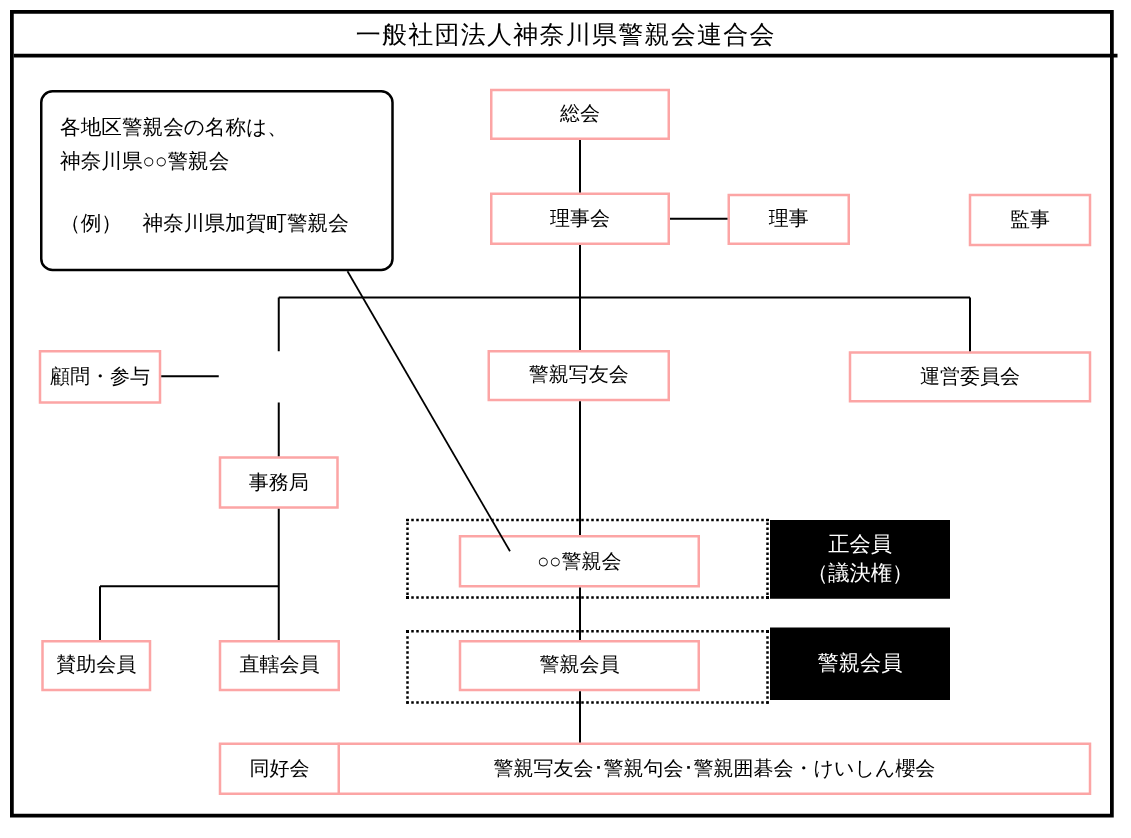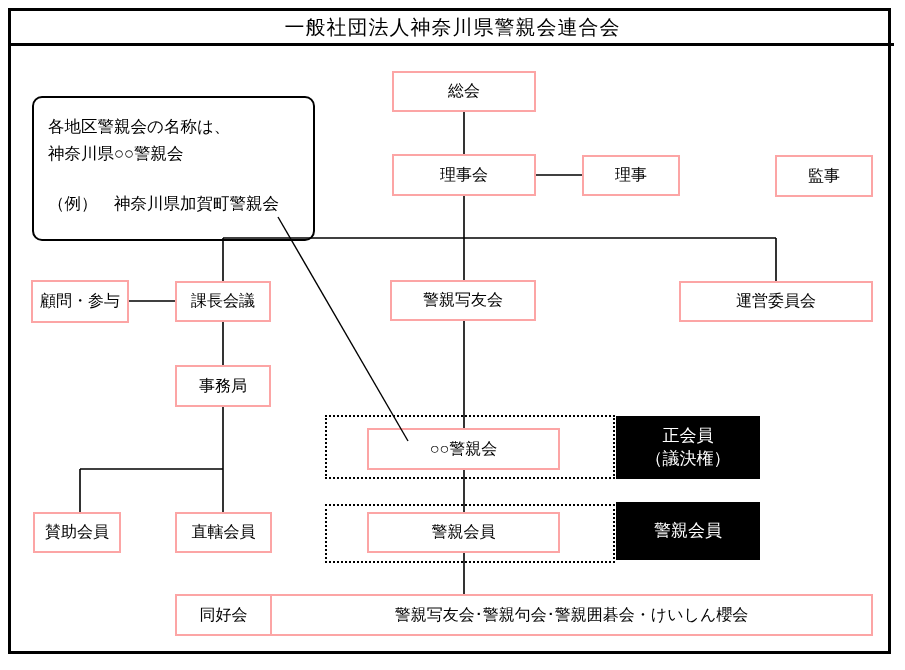--- a/index.html
+++ b/index.html
@@ -19,21 +19,21 @@
   }
   .titlebar span{font-size:20px;letter-spacing:1px;}
   .node{
     position:absolute;border:2px solid #fca5a5;background:#fff;box-sizing:border-box;
     display:flex;align-items:center;justify-content:center;
     font-size:16px;white-space:nowrap;z-index:2;
   }
   .callout{
     position:absolute;left:32px;top:72px;width:283px;height:145px;
     border:2px solid #000;border-radius:10px;background:#fff;box-sizing:border-box;
-    padding:15px 12px 0 14px;font-size:16.5px;line-height:27px;z-index:2;margin-top:24px;
+    padding:15px 12px 0 14px;font-size:16.5px;line-height:27px;z-index:2;
   }
   .callout .gap{height:23px;}
   .dotted{
     position:absolute;border:2.5px dotted #000;background:transparent;
     box-sizing:border-box;z-index:1;
   }
   .badge{
     position:absolute;background:#000;color:#fff;box-sizing:border-box;
     display:flex;flex-direction:column;align-items:center;justify-content:center;
     font-size:17px;font-weight:normal;line-height:1.35;z-index:2;
@@ -60,21 +60,20 @@
 
   <div class="dotted" style="left:325px;top:415px;width:290px;height:64px"></div>
   <div class="dotted" style="left:325px;top:504px;width:290px;height:59px"></div>
 
   <div class="node" style="left:392px;top:71px;width:144px;height:41px">総会</div>
   <div class="node" style="left:392px;top:154px;width:144px;height:42px">理事会</div>
   <div class="node" style="left:582px;top:155px;width:98px;height:41px">理事</div>
   <div class="node" style="left:775px;top:155px;width:98px;height:42px">監事</div>
 
   <div class="node" style="left:31px;top:280px;width:98px;height:43px">顧問・参与</div>
-  <div class="node" style="left:175px;top:281px;width:96px;height:41px">課長会議</div>
   <div class="node" style="left:390px;top:280px;width:146px;height:41px">警親写友会</div>
   <div class="node" style="left:679px;top:281px;width:194px;height:41px">運営委員会</div>
 
   <div class="node" style="left:175px;top:365px;width:96px;height:42px">事務局</div>
 
   <div class="node" style="left:367px;top:428px;width:193px;height:42px">○○警親会</div>
   <div class="node" style="left:367px;top:512px;width:193px;height:41px">警親会員</div>
 
   <div class="node" style="left:33px;top:512px;width:88px;height:41px">賛助会員</div>
   <div class="node" style="left:175px;top:512px;width:97px;height:41px">直轄会員</div>

